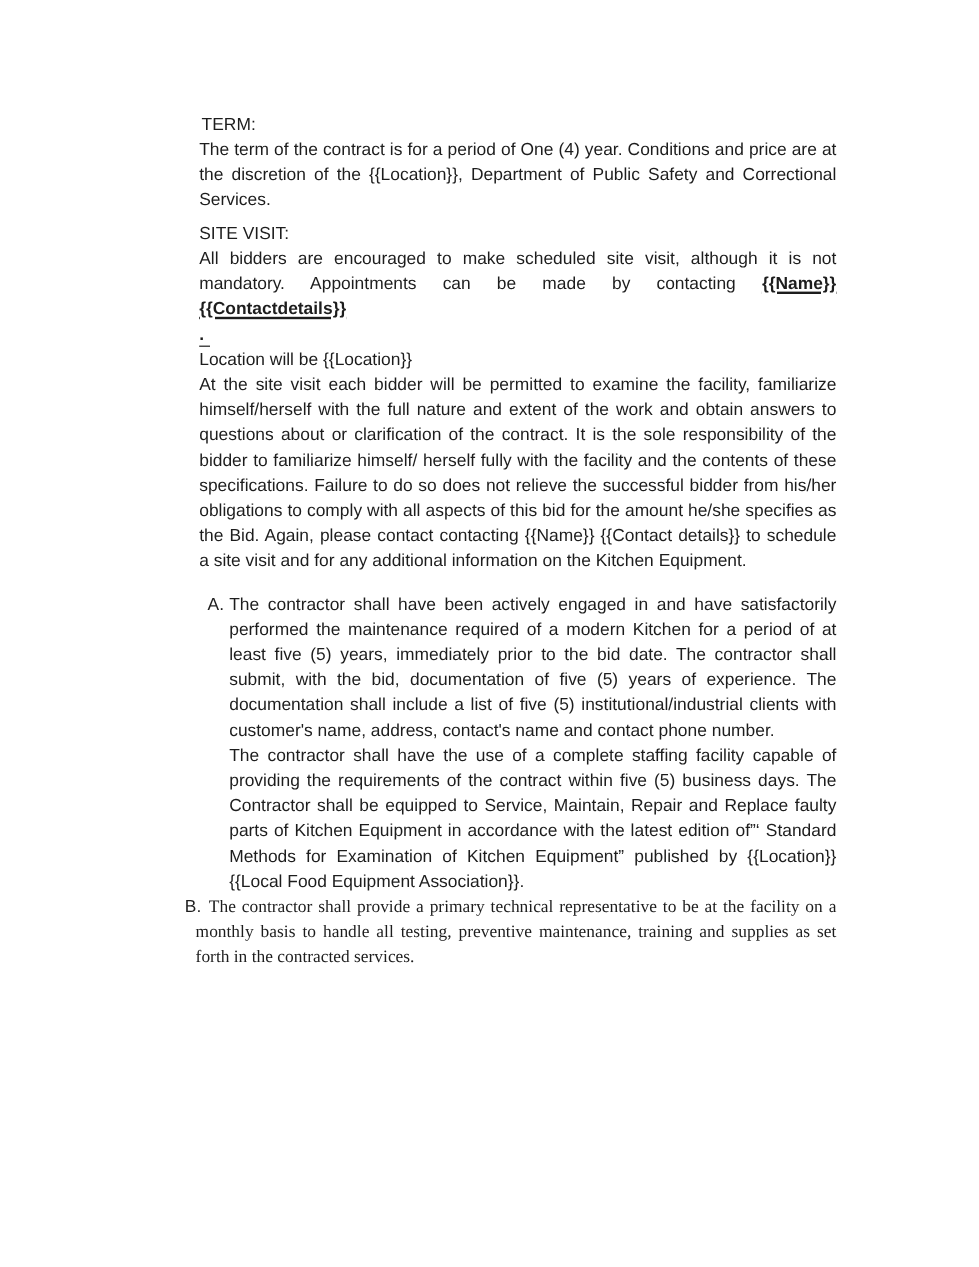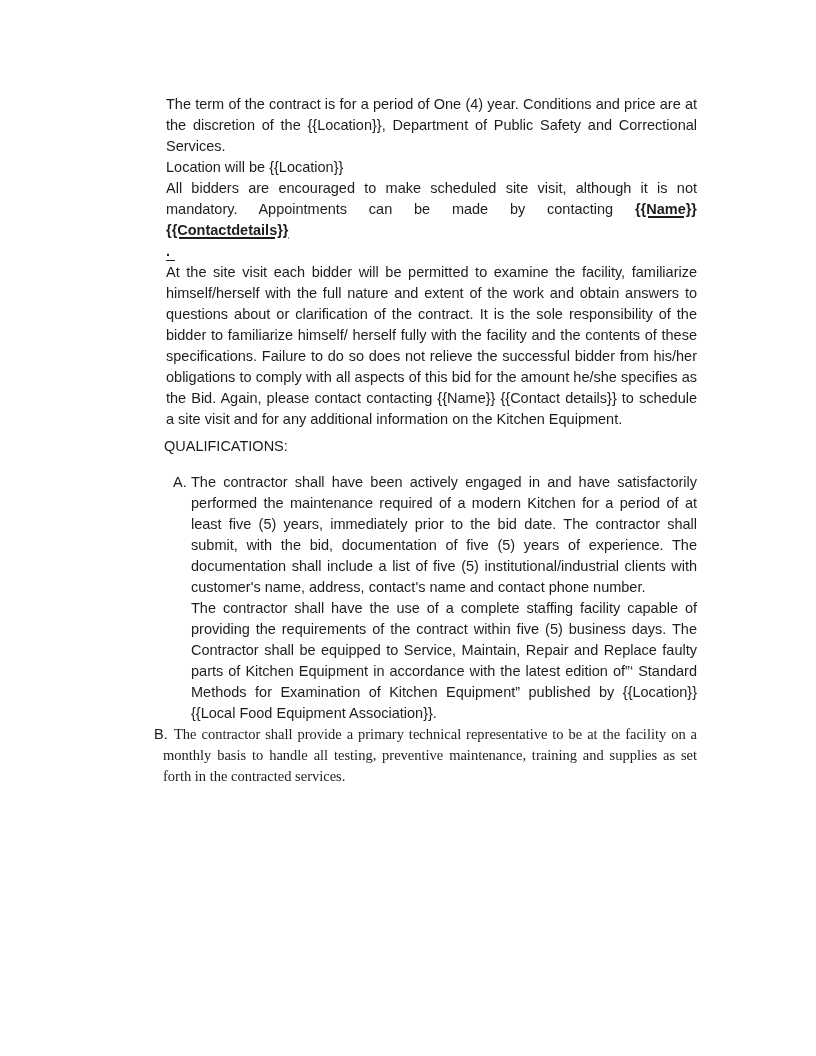--- a/index.html
+++ b/index.html
@@ -71,31 +71,32 @@
   .item-b .item-label { left: -9px; }
   .item-b p.para { text-indent: 11px; font-family: Liberation Serif, serif; }
   .para-gap { margin-top: 12px; }
 </style>
 </head>
 <body>
 
 <div class="page">
   <div class="content">
 
+    <h2 class="heading h-term">TERM:</h2>
 
     <p class="para p-term">The term of the contract is for a period of One (4) year. Conditions and price are at the discretion of the {{Location}}, Department of Public Safety and Correctional Services.</p>
 
+    <h2 class="heading h-site">SITE VISIT:</h2>
+
+    <p class="para p-intro"><span>All bidders are encouraged to make scheduled site visit, although it is not mandatory.  Appointments can be made by contacting </span><span class="bold-underline">{{Name}} {{Contactdetails}}</span><br><span class="dot-line">.</span></p>
 
     <p class="para p-location">Location will be {{Location}}</p>
 
-    <p class="para p-intro"><span>All bidders are encouraged to make scheduled site visit, although it is not mandatory.  Appointments can be made by contacting </span><span class="bold-underline">{{Name}} {{Contactdetails}}</span><br><span class="dot-line">.</span></p>
-
     <p class="para p-svbody">At the site visit each bidder will be permitted to examine the facility, familiarize himself/herself with the full nature and extent of the work and obtain answers to questions about or clarification of the contract. It is the sole responsibility of the bidder to familiarize himself/ herself fully with the facility and the contents of these specifications. Failure to do so does not relieve the successful bidder from his/her obligations to comply with all aspects of this bid for the amount he/she specifies as the Bid. Again, please contact contacting {{Name}} {{Contact details}} to schedule a site visit and for any additional information on the Kitchen Equipment.</p>
 
-    <h2 class="heading h-qual">QUALIFICATIONS:</h2>
 
     <div class="item item-a">
       <span class="item-label">A.</span>
       <p class="para">The contractor shall have been actively engaged in and have satisfactorily performed the maintenance required of a modern Kitchen for a period of at least five (5) years, immediately prior to the bid date. The contractor shall submit, with the bid, documentation of five (5) years of experience. The documentation shall include a list of five (5) institutional/industrial clients with customer's name, address, contact's name and contact phone number.</p>
       <p class="para para-gap">The contractor shall have the use of a complete staffing facility capable of providing the requirements of the contract within five (5) business days. The Contractor shall be equipped to Service, Maintain, Repair and Replace faulty parts of Kitchen Equipment in accordance with the latest edition of”‘ Standard Methods for Examination of Kitchen Equipment” published by {{Location}} {{Local Food Equipment Association}}.</p>
     </div>
 
     <div class="item item-b">
       <span class="item-label">B.</span>
       <p class="para">The contractor shall provide a primary technical representative to be at the facility on a monthly basis to handle all testing, preventive maintenance, training and supplies as set forth in the contracted services.</p>

